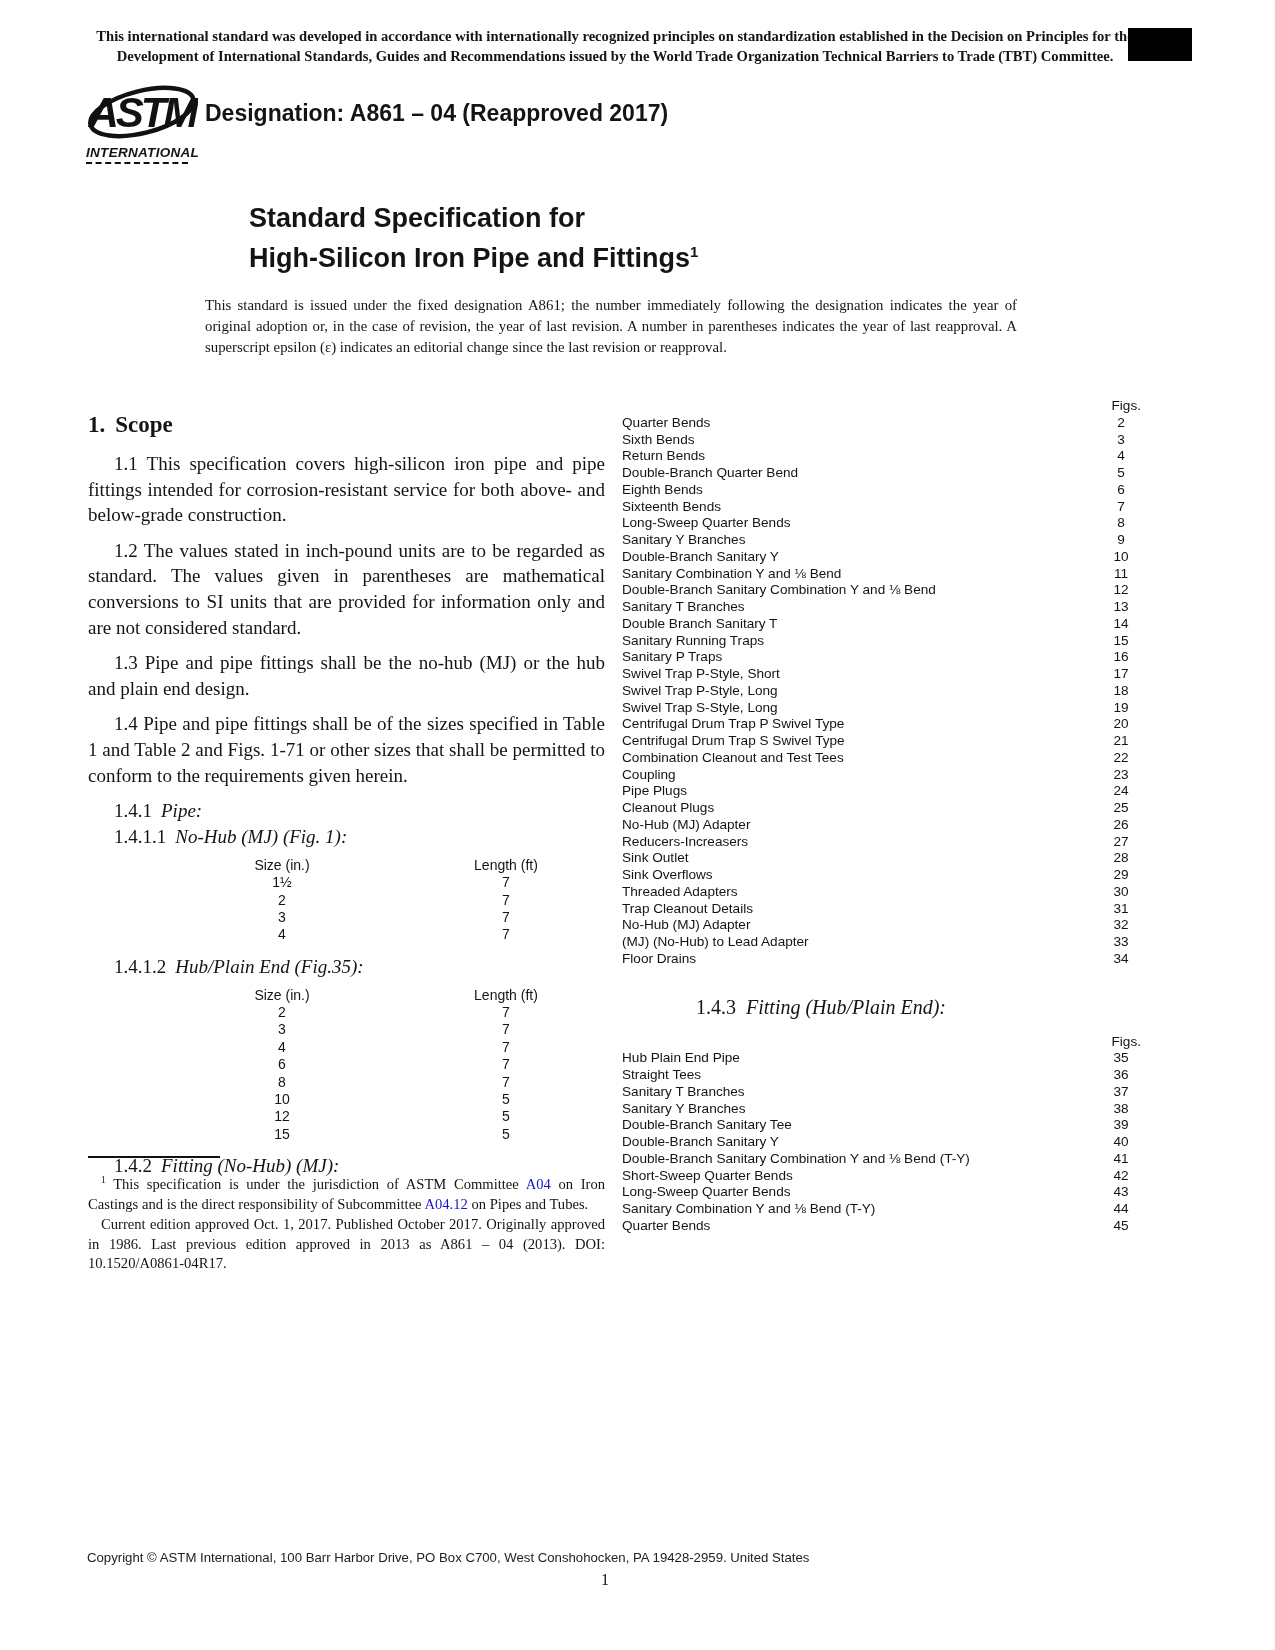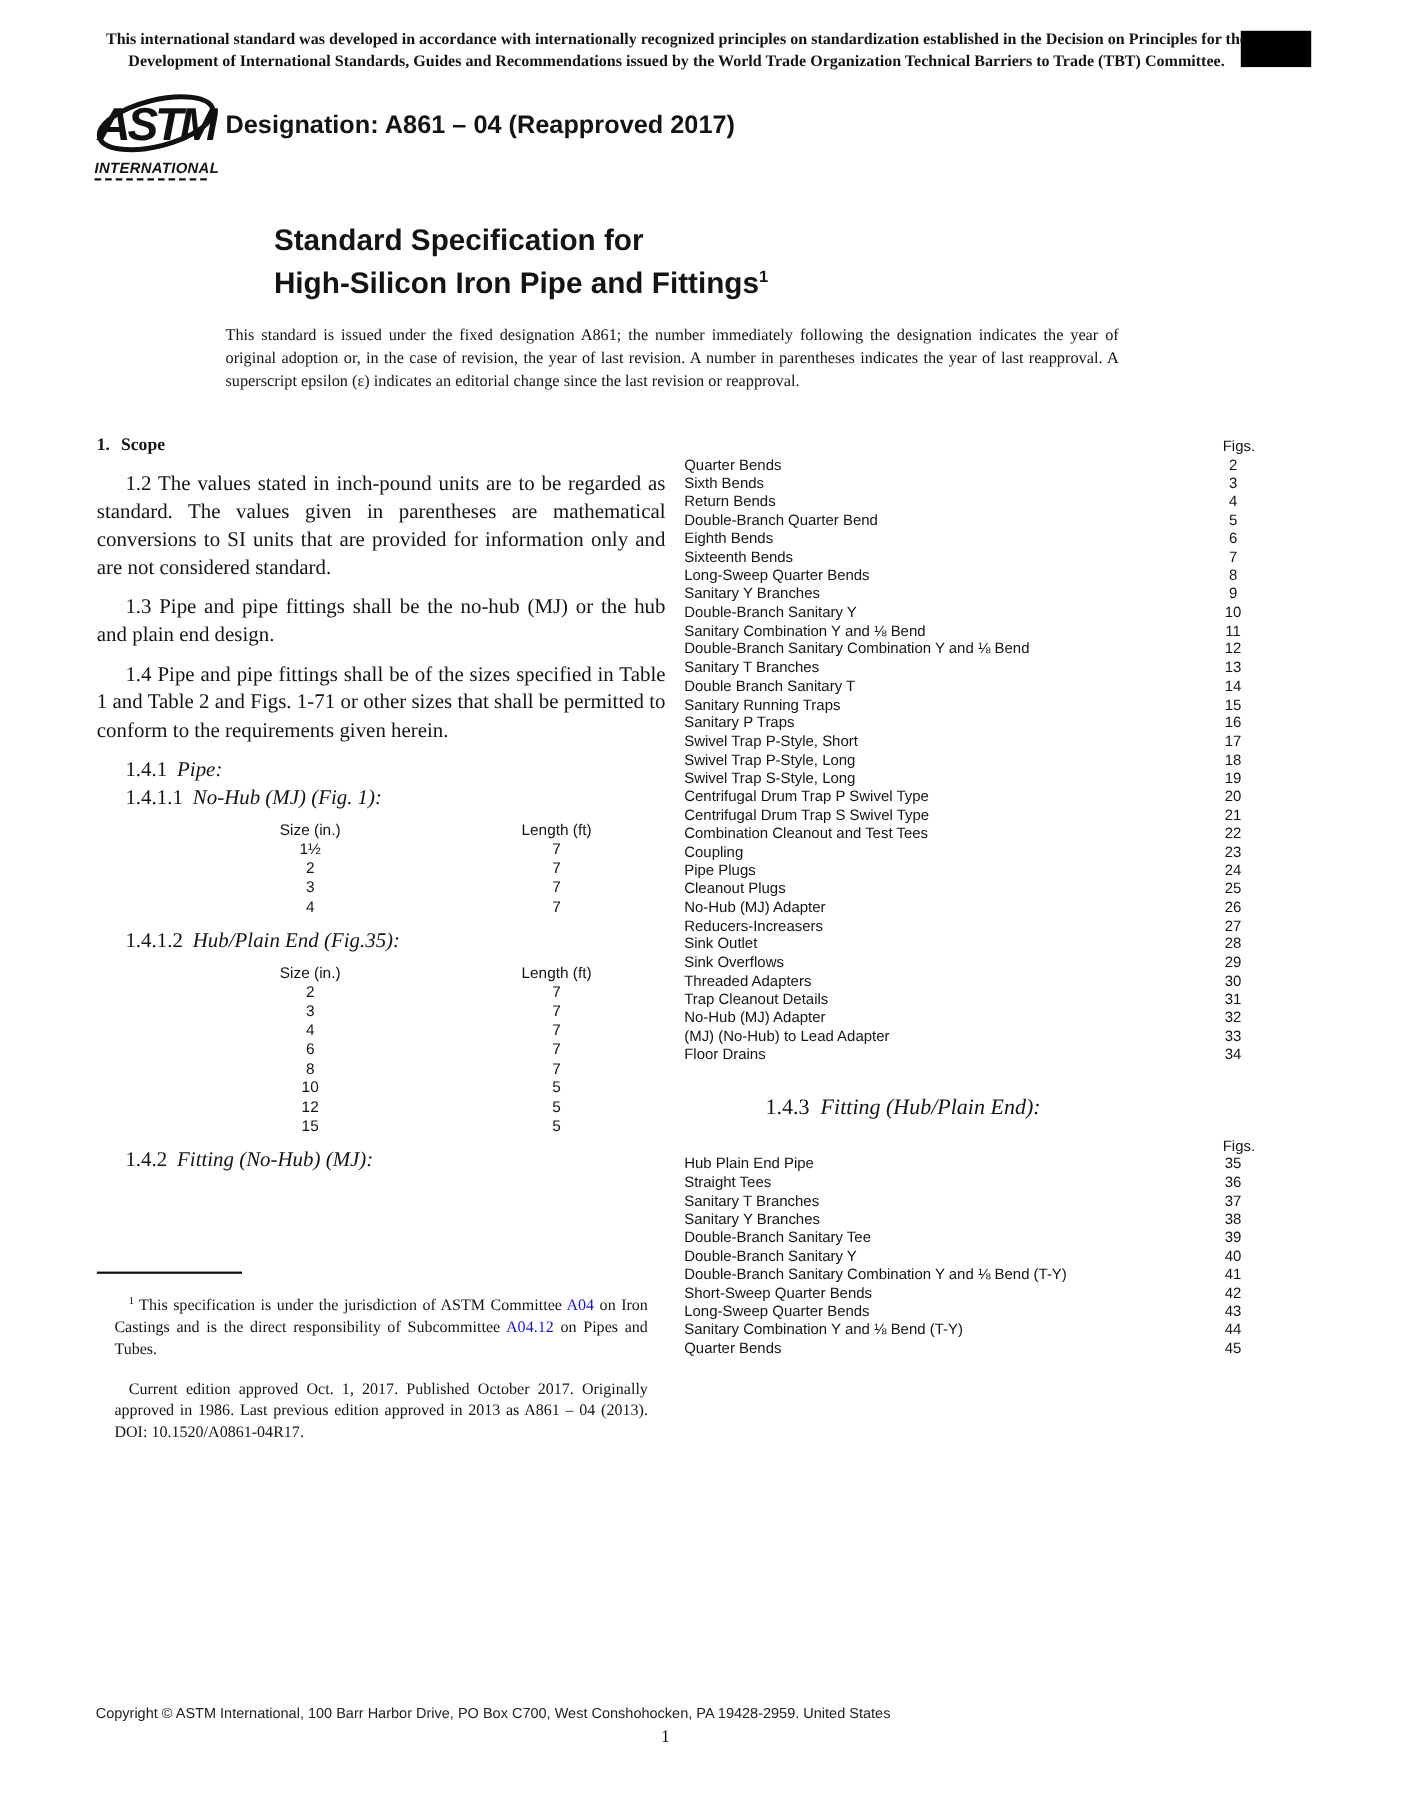--- a/index.html
+++ b/index.html
@@ -29,21 +29,21 @@
     font-family:"Liberation Sans", sans-serif; font-weight:bold;
     font-size:27px; line-height:34px;margin-left:44px;
   }
   .title-block sup { font-size:15px; }
   .issuance {
     position:absolute; top:295px; left:205px; width:812px;
     font-size:14.8px; line-height:20.8px; text-align:justify;
   }
 
   .col-left { position:absolute; top:396px; left:88px; width:517px; }
-  .scope-head { font-size:16px; font-weight:bold; margin:0 0 13px 0; }
+  .scope-head { font-size:23px; font-weight:bold; margin:16px 0 13px 0; }
   .scope-head .gap { display:inline-block; width:10px; }
   p.body {
     font-size:19px; line-height:25.6px; text-align:justify; text-indent:26px;
     margin:0 0 10px 0;
   }
   .subhead { font-size:19px; line-height:25.8px; margin:0; padding-left:26px; }
   .subhead .num { margin-right:9px; }
   .it { font-style:italic; }
 
   .pipe-table {
@@ -65,21 +65,21 @@
     font-family:"Liberation Serif", serif; font-size:20px; line-height:24px;
     margin:27px 0 15px 54px;
   }
   .sec143 .num { margin-right:10px;margin-left:20px; }
 
   .footnote {
     position:absolute; top:1156px; left:88px; width:517px;
     font-size:14.6px; line-height:19.9px; text-align:justify;
   }
   .footnote .rule { width:132px; border-top:2px solid #111; margin-bottom:13px; }
-  .footnote p { margin:16px; text-indent:13px; }
+  .footnote p { margin:0; text-indent:13px; }
   .footnote sup { font-size:9.5px; }
   .fn-link { color:#1a16c8; text-decoration:none; cursor:pointer; }
 
   .footer {
     position:absolute; top:1550px; left:87px;
     font-family:"Liberation Sans", sans-serif; font-size:13.2px; color:#222;
   }
   .page-num { position:absolute; top:1571px; left:0; width:1210px; text-align:center; font-size:16px; }
 </style>
 </head>
@@ -103,20 +103,21 @@
   <div class="title-block">
     <div>Standard Specification for</div>
     <div><span>High-Silicon Iron Pipe and Fittings</span><sup>1</sup></div>
   </div>
 
   <div class="issuance">This standard is issued under the fixed designation A861; the number immediately following the designation indicates the year of original adoption or, in the case of revision, the year of last revision. A number in parentheses indicates the year of last reapproval. A superscript epsilon (ε) indicates an editorial change since the last revision or reapproval.</div>
 
   <div class="col-left">
     <h2 class="scope-head"><span>1.</span><span class="gap"></span><span>Scope</span></h2>
 
+    <p class="body">1.1  This specification covers high-silicon iron pipe and pipe fittings intended for corrosion-resistant service for both above- and below-grade construction.</p>
     <p class="body">1.2  The values stated in inch-pound units are to be regarded as standard. The values given in parentheses are mathematical conversions to SI units that are provided for information only and are not considered standard.</p>
     <p class="body">1.3  Pipe and pipe fittings shall be the no-hub (MJ) or the hub and plain end design.</p>
     <p class="body">1.4  Pipe and pipe fittings shall be of the sizes specified in Table 1 and Table 2 and Figs. 1-71 or other sizes that shall be permitted to conform to the requirements given herein.</p>
 
     <p class="subhead"><span class="num">1.4.1</span><span class="it">Pipe:</span></p>
     <p class="subhead"><span class="num">1.4.1.1</span><span class="it">No-Hub (MJ) (Fig. 1):</span></p>
 
     <div class="pipe-table">
       <div class="row">
         <div class="c">Size (in.)</div>

